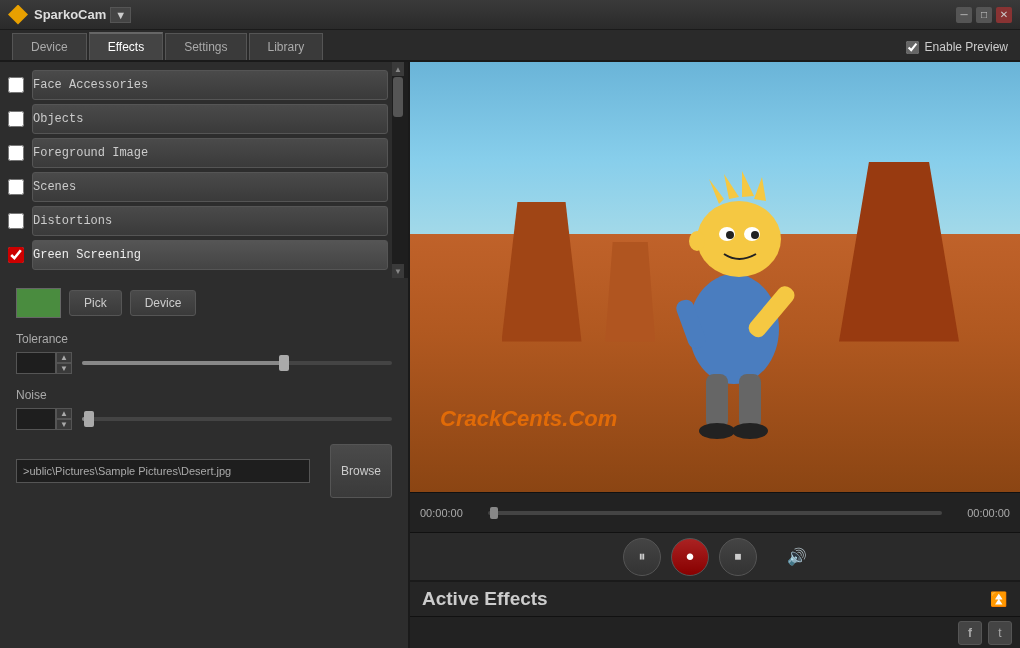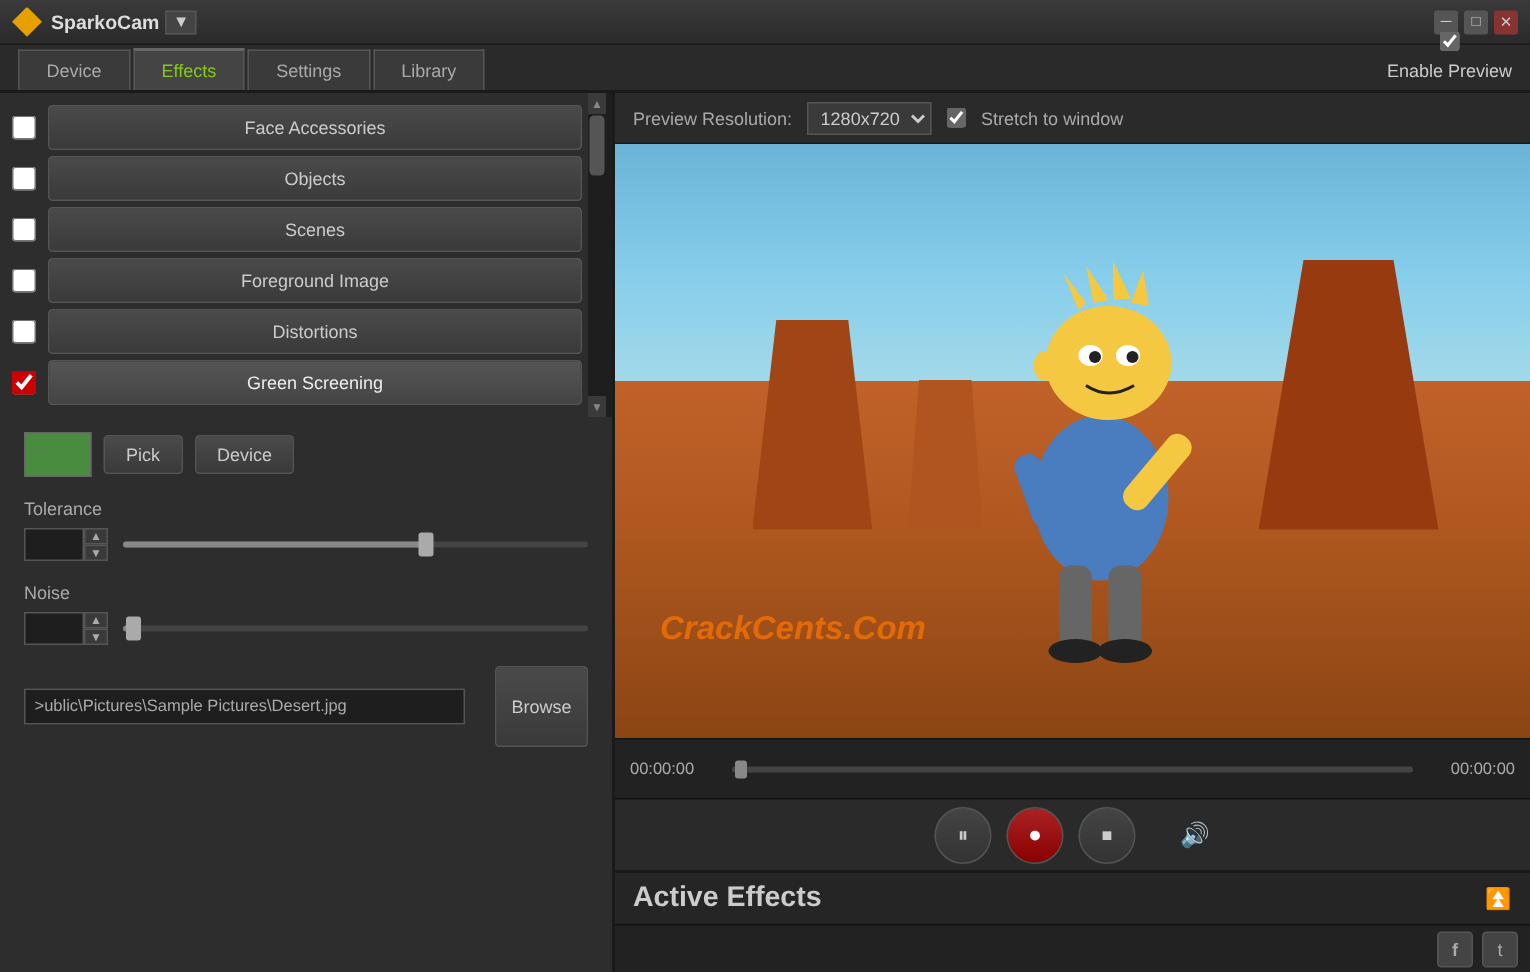--- a/index.html
+++ b/index.html
@@ -72,30 +72,29 @@
       cursor: pointer;
       border-top: 1px solid #555;
       border-left: 1px solid #555;
       border-right: 1px solid #555;
       border-bottom: none;
       margin-right: 2px;
       font-size: 12px;
     }
     .tab.active {
       background: #444;
-      color: #84cc16;
+      color: #ffffff;
       border-top: 2px solid #666;
     }
     #enable-preview-area {
       margin-left: auto;
       display: flex;
       align-items: center;
       gap: 6px;
       padding-bottom: 6px;
-      flex-direction: column;
     }
     #enable-preview-check {
       accent-color: #666;
     }
 
     
     #main {
       display: flex;
       height: calc(648px - 30px - 32px);
     }
@@ -126,23 +125,24 @@
       accent-color: #c00;
       cursor: pointer;
     }
     .effect-btn {
       flex: 1;
       background: linear-gradient(to bottom, #4a4a4a, #3a3a3a);
       border: 1px solid #555;
       border-radius: 3px;
       color: #ccc;
       padding: 7px 0;
-      text-align: center;
-      cursor: pointer;
-      font-size: 12px;
+      text-align: left;
+      cursor: pointer;
+      font-size: 12px;
+      font-family: Liberation Mono, monospace;
     }
 
     
     #green-settings {
       padding: 10px 16px;
       flex: 1;
       overflow-y: auto;
     }
     .settings-section {
       margin-bottom: 14px;
@@ -520,25 +520,25 @@
       <div class="effect-row">
         <input type="checkbox" class="effect-checkbox" style="">
         <div class="effect-btn">Face Accessories</div>
       </div>
       <div class="effect-row">
         <input type="checkbox" class="effect-checkbox" style="">
         <div class="effect-btn">Objects</div>
       </div>
       <div class="effect-row">
         <input type="checkbox" class="effect-checkbox" style="">
-        <div class="effect-btn">Scenes</div>
+        <div class="effect-btn">Foreground Image</div>
       </div>
       <div class="effect-row">
         <input type="checkbox" class="effect-checkbox" style="">
-        <div class="effect-btn">Foreground Image</div>
+        <div class="effect-btn">Scenes</div>
       </div>
       <div class="effect-row">
         <input type="checkbox" class="effect-checkbox" style="">
         <div class="effect-btn">Distortions</div>
       </div>
       <div class="effect-row">
         <input type="checkbox" class="effect-checkbox" checked="" style="accent-color: rgb(204, 0, 0);">
         <div class="effect-btn" style="background:linear-gradient(to bottom, #555,#444); color:#eee;">Green Screening</div>
       </div>
 
@@ -599,28 +599,20 @@
           <div class="background-path">&gt;ublic\Pictures\Sample Pictures\Desert.jpg</div>
           <button class="browse-btn">Browse</button>
         </div>
       </div>
 
     </div>
   </div>
 
   <div id="right-panel">
 
-    <div id="preview-controls">
-      <span id="preview-res-label">Preview Resolution:</span>
-      <select id="preview-res-select">
-        <option>1280x720</option>
-      </select>
-      <input type="checkbox" id="stretch-check" checked="" style="">
-      <label for="stretch-check" id="stretch-label">Stretch to window</label>
-    </div>
 
     <div id="preview-area">
       <div id="preview-image">
         <div id="scene-container">
           <div class="sky"></div>
           <div class="desert-floor"></div>
           <div class="butte1"></div>
           <div class="butte2"></div>
           <div class="butte3"></div>
 

